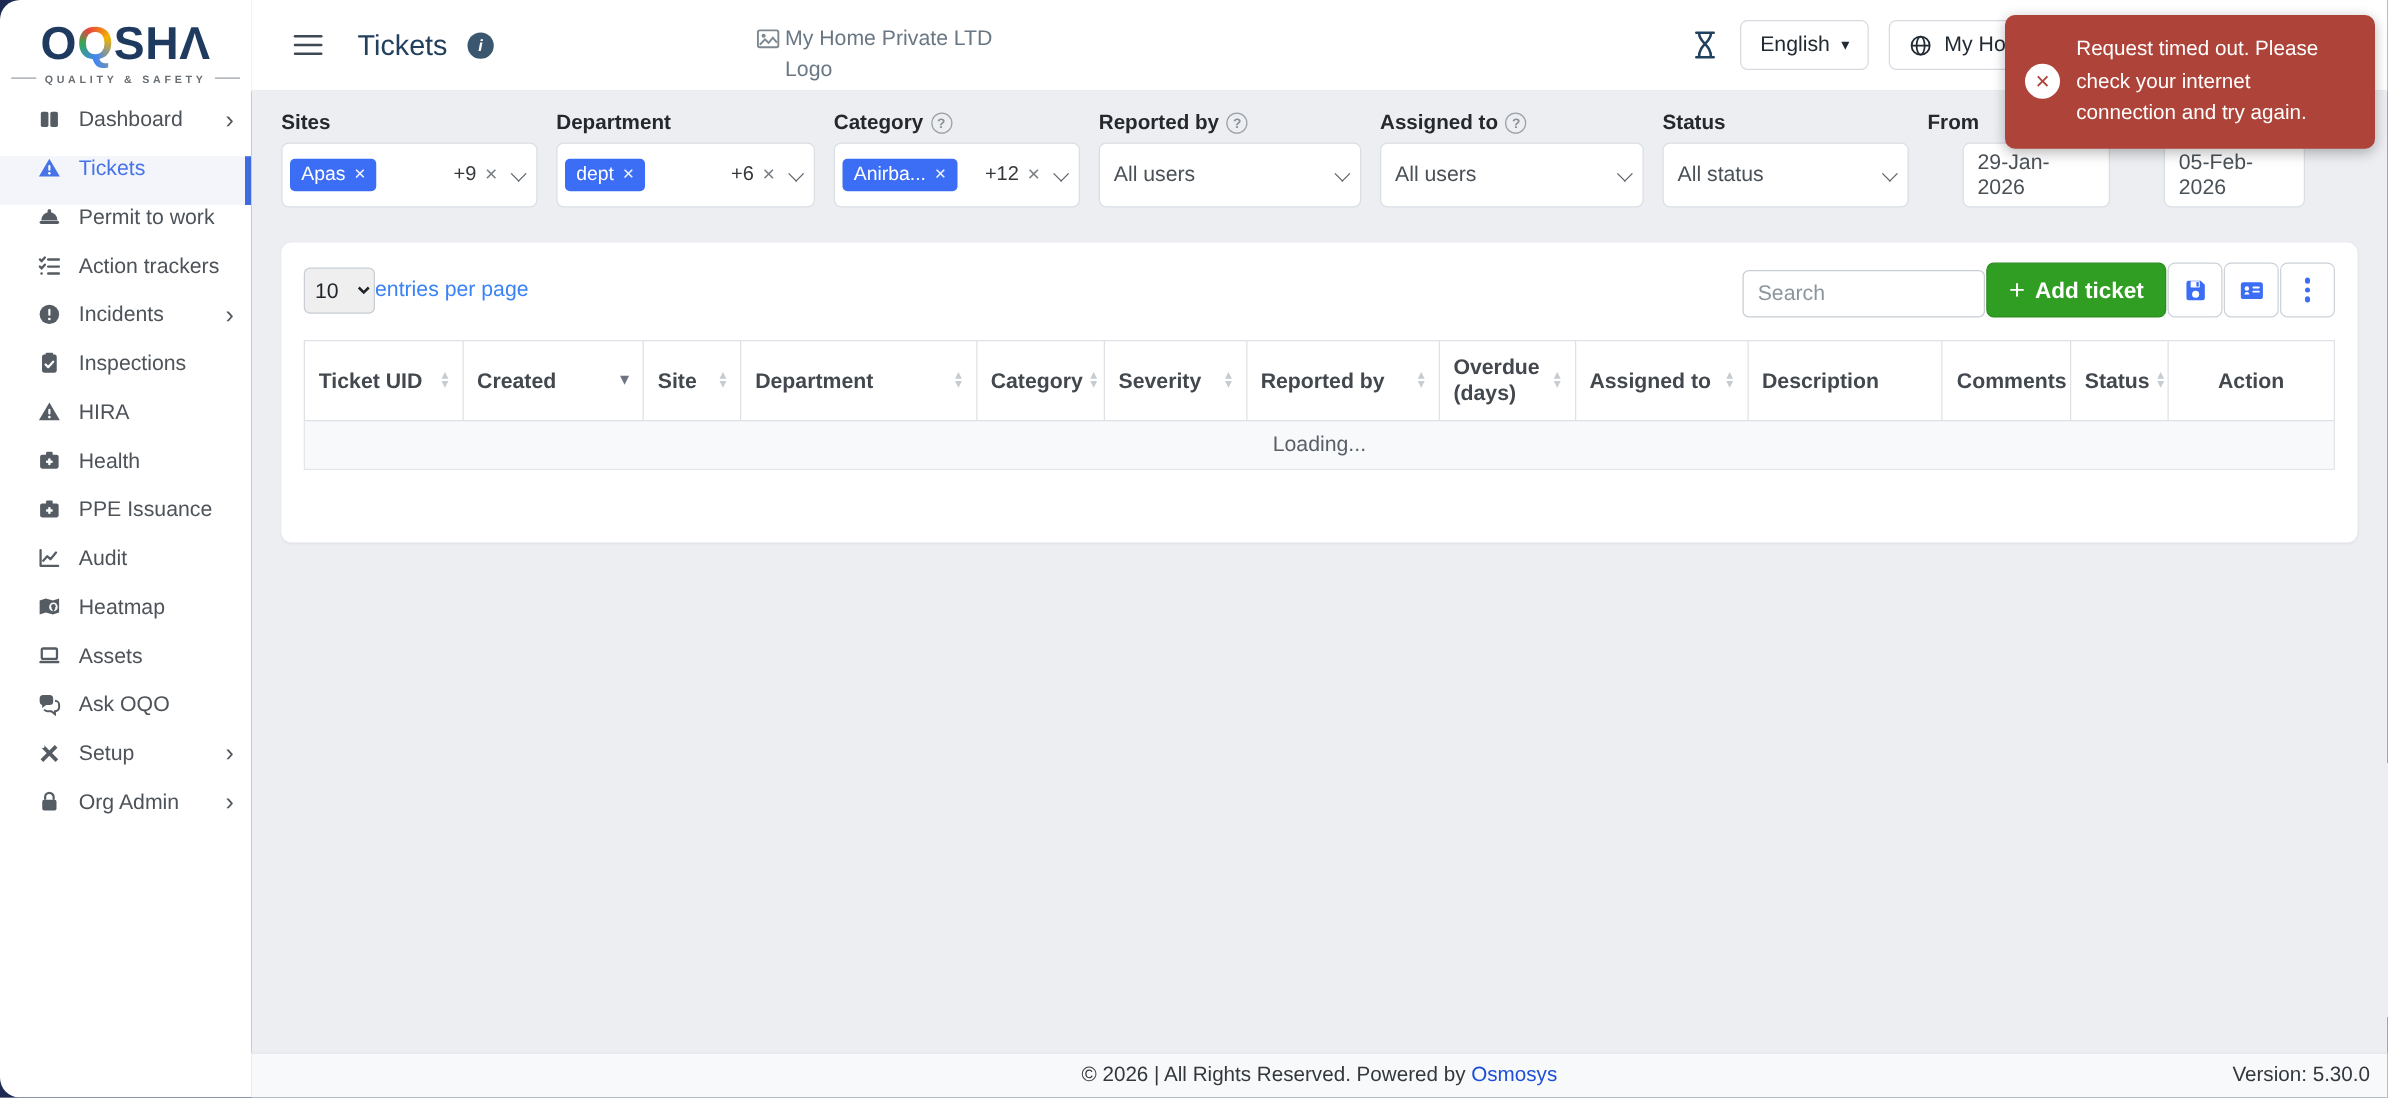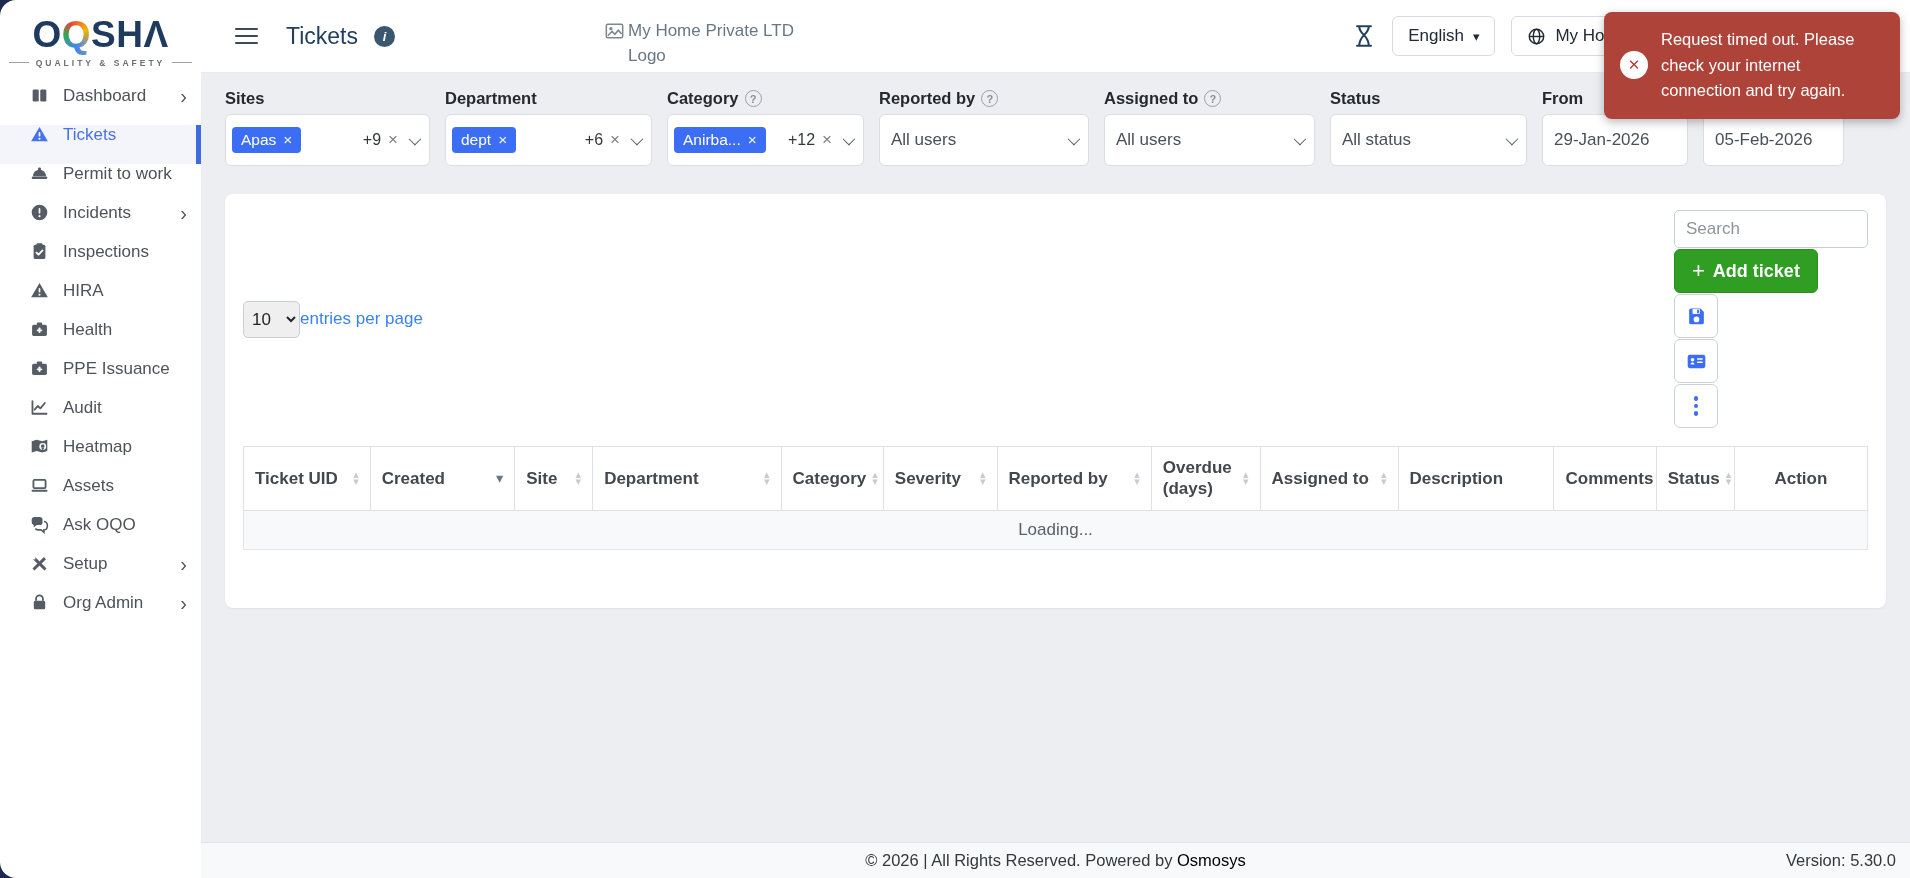--- a/index.html
+++ b/index.html
@@ -50,28 +50,28 @@
   .filter-label { font-size:16.5px; font-weight:bold; color:#25292d; margin-bottom:6px; display:flex; align-items:center; gap:6px; }
   .help { width:17px; height:17px; border-radius:50%; border:1.6px solid #9aa0a6; color:#8a9096; font-size:11px; font-weight:bold; display:inline-flex; align-items:center; justify-content:center; }
   .fctl { height:52px; background:#fff; border:1px solid #d9dee3; border-radius:6px; display:flex; align-items:center; padding:0 11px; font-size:17px; color:#495057; cursor:pointer; }
   .ms { padding:0 11px 0 6px; }
   .chip { background:#3b6ef5; color:#fff; border-radius:4px; padding:4px 9px; font-size:15.5px; display:flex; align-items:center; gap:7px; white-space:nowrap; }
   .chip-x { font-style:normal; cursor:pointer; opacity:.95; }
   .ms-more { margin-left:auto; color:#33383d; font-size:16px; }
   .ms-clear { color:#7a8086; font-size:17px; margin-left:7px; cursor:pointer; }
   .chev { width:9px; height:9px; border-right:1.8px solid #5a6066; border-bottom:1.8px solid #5a6066; transform:rotate(45deg) translateY(-2px); margin-left:11px; flex:none; }
   .sel .chev { margin-left:auto; }
-  .datebox { justify-content:flex-start; }
+  .datebox { justify-content:flex-start;margin-left:28px; }
 
   
   .card { margin-top:28px; background:#fff; border-radius:8px; box-shadow:0 1px 2px rgba(20,30,40,.06); padding:16px 18px 58px; }
   .card-controls { display:flex; align-items:center; }
   .entries-select { height:37px; width:57px; border:1px solid #c8ced4; border-radius:5px; font-size:17px; color:#212529; padding:0 4px; font-family:inherit; }
   .entries-label { margin-left:0; font-size:17px; color:#3b82f6; }
-  .right-controls { margin-left:auto; display:flex; align-items:flex-start; gap:1px;flex-direction:column; }
+  .right-controls { margin-left:auto; display:flex; align-items:flex-end; gap:1px; }
   .search-input { width:194px; height:38px; border:1px solid #c8ced4; border-radius:5px; padding:0 11px; font-size:17px; color:#33383d; font-family:inherit; }
   .search-input::placeholder { color:#8d959c; }
   .add-btn { height:44px; background:#2f9e23; border:1px solid #2a8d1f; border-radius:6px; color:#fff; font-size:18px; font-weight:bold; display:flex; align-items:center; gap:8px; padding:0 17px; cursor:pointer; font-family:inherit; }
   .add-plus { font-size:22px; font-weight:normal; line-height:0; }
   .icon-btn { width:44px; height:44px; background:#fff; border:1px solid #ccd2d8; border-radius:6px; display:flex; align-items:center; justify-content:center; cursor:pointer; }
   .icon-btn svg { width:21px; height:21px; }
   .dots { display:flex; flex-direction:column; gap:3.2px; }
   .dots i { width:4.4px; height:4.4px; border-radius:50%; background:#3c6ef5; }
 
   
@@ -82,21 +82,21 @@
   .th-label { line-height:1.25; }
   .sort { display:flex; flex-direction:column; margin-left:auto; line-height:.62; flex:none; }
   .sort i { font-style:normal; font-size:11px; color:#c6ccd2; }
   .sort.desc i.dn { font-size:14.5px; color:#6d7680; }
   td.loading-cell { border:1px solid #e3e6ea; background:#f8f9fb; text-align:center; font-size:17px; color:#5a6068; padding:9px; }
   th.center .th-inner { justify-content:center; }
 
   
   .footer { height:36px; background:#f8f9fa; border-top:1px solid #e0e3e7; display:flex; align-items:center; position:relative; flex:none; font-size:16.5px; color:#33383d; }
   .footer-center { position:absolute; left:0; right:0; text-align:center; }
-  .footer-link { color:#000000; text-decoration:none; cursor:pointer; }
+  .footer-link { color:#1d4ed8; text-decoration:none; cursor:pointer; }
   .footer-version { margin-left:auto; padding-right:14px; }
 </style>
 </head>
 <body>
 
 <div class="page">
 
   <div class="sidebar-wrap">
   <div class="sidebar">
     <div class="brand">
@@ -131,20 +131,31 @@
         <span class="nav-icon">
               <svg viewBox="0 0 20 20" fill="#555c63">
                 <path d="M3.2 12.8a6.8 6.8 0 0 1 13.6 0Z"></path>
                 <rect x="8.5" y="3.6" width="3" height="4.4" rx="1.2"></rect>
                 <rect x="1.8" y="13.2" width="16.4" height="2.7" rx="1.3"></rect>
               </svg>
             </span>
         <span class="nav-label">Permit to work</span>
       </div>
 
+      <div class="nav-item">
+        <span class="nav-icon">
+              <svg viewBox="0 0 20 20" fill="none" stroke="#555c63" stroke-width="2" stroke-linecap="round">
+                <path d="M2 4.8 3.5 6.2 6.2 3.2"></path>
+                <path d="M2 10.8 3.5 12.2 6.2 9.2"></path>
+                <path d="M3.4 16.6h.1"></path>
+                <path d="M9 4.8h9M9 10.8h9M9 16.6h9"></path>
+              </svg>
+            </span>
+        <span class="nav-label">Action trackers</span>
+      </div>
 
       <div class="nav-item">
         <span class="nav-icon">
               <svg viewBox="0 0 20 20" fill="#555c63">
                 <circle cx="10" cy="10" r="8.2"></circle>
                 <rect x="9.1" y="5.3" width="1.8" height="5.9" rx=".9" fill="#fff"></rect>
                 <circle cx="10" cy="13.9" r="1.15" fill="#fff"></circle>
               </svg>
             </span>
         <span class="nav-label">Incidents</span>

